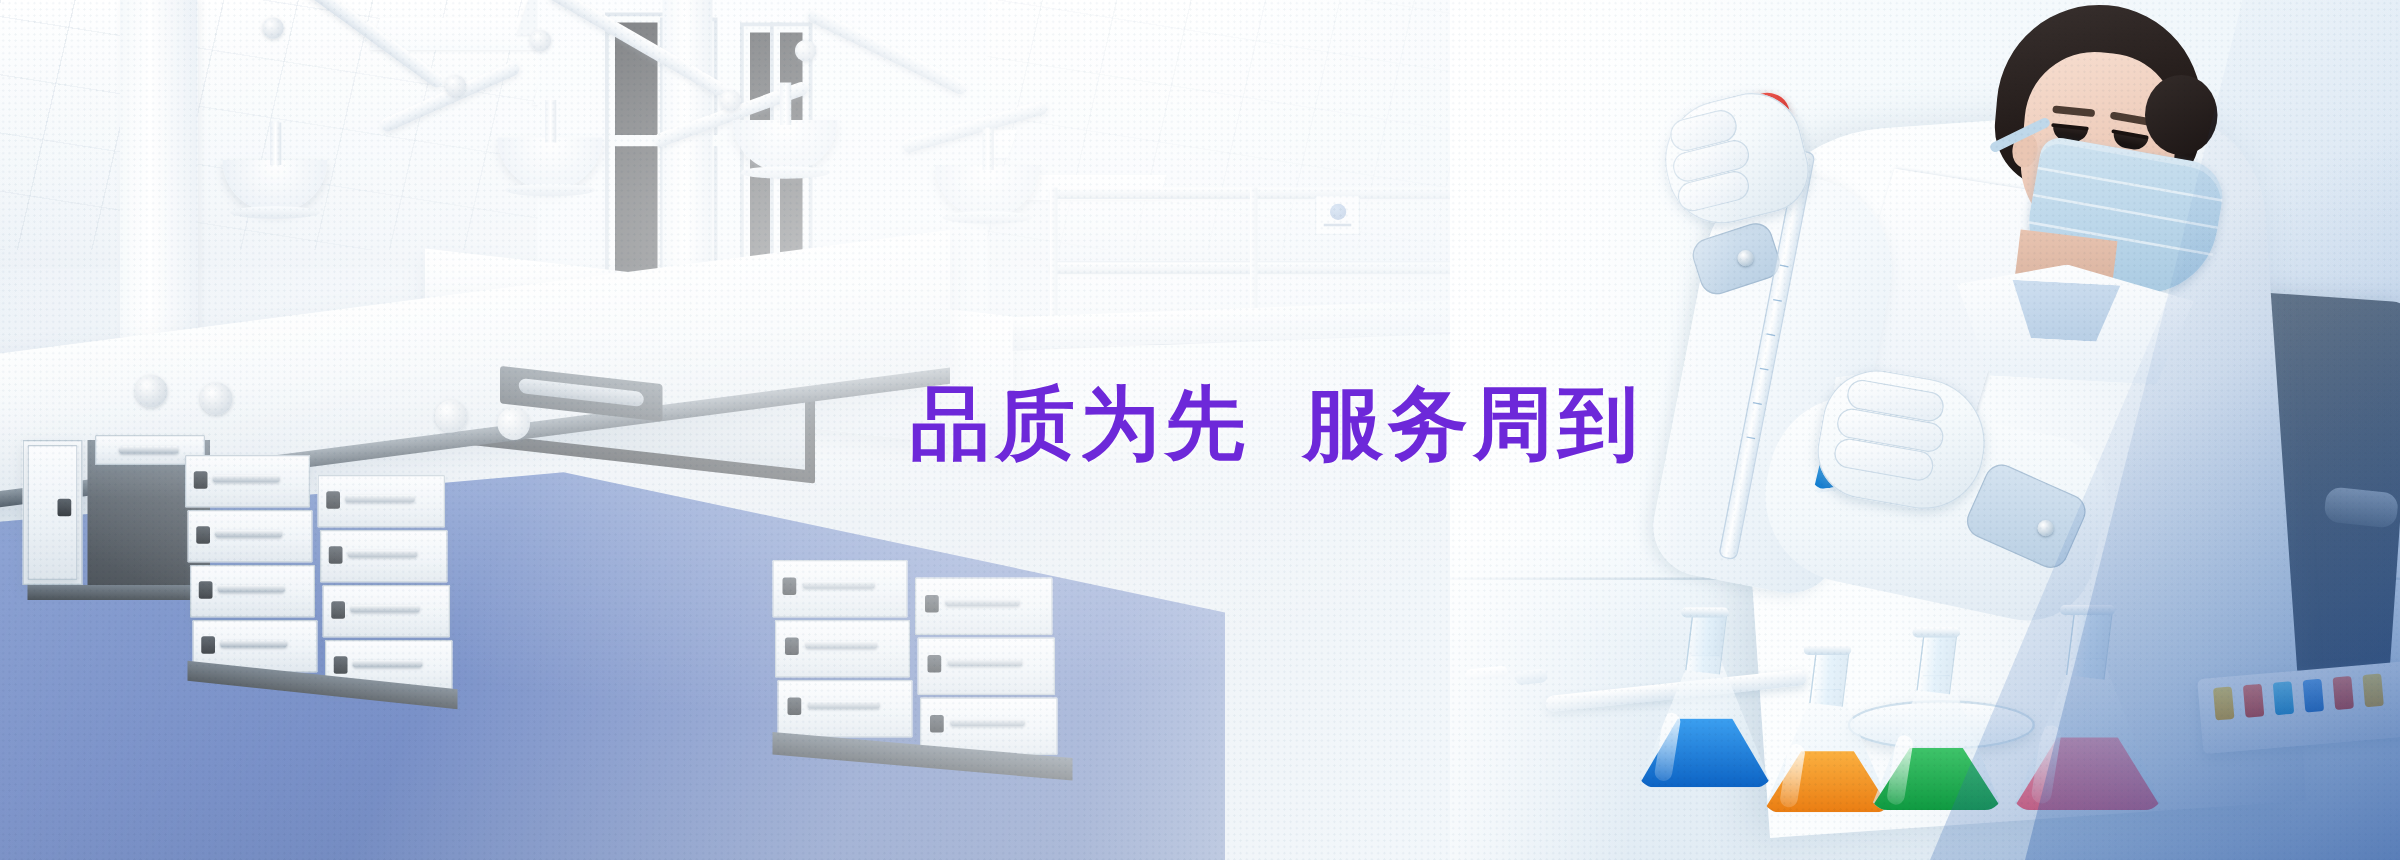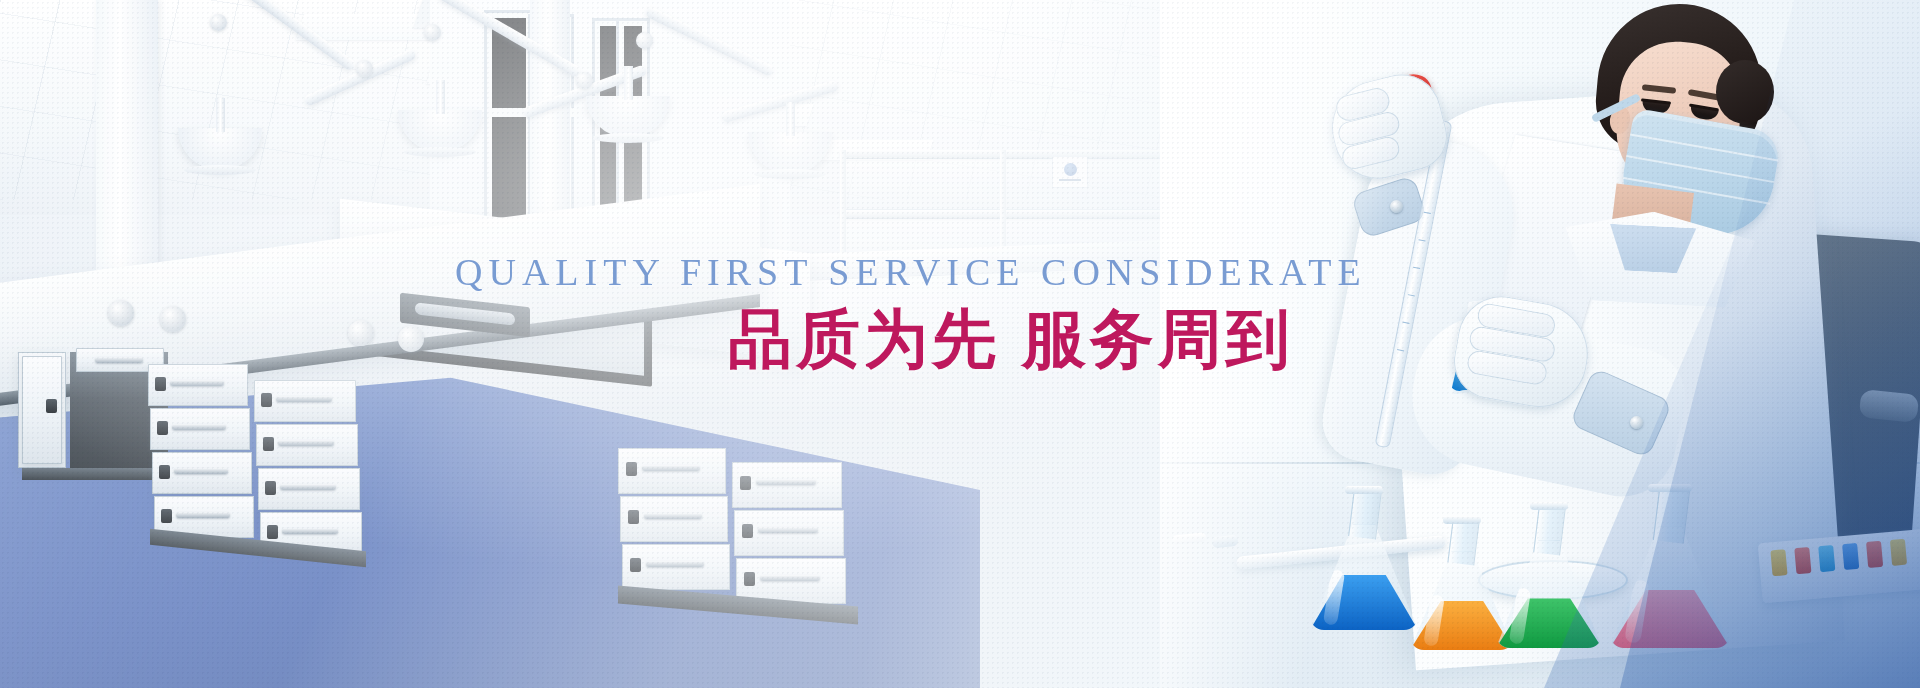--- a/index.html
+++ b/index.html
@@ -516,23 +516,23 @@
   .eng-line{
     position:absolute;left:455px;top:250px;
     font-family:"Liberation Serif","DejaVu Serif",serif;
     font-size:38px;letter-spacing:6px;white-space:nowrap;
     color:#6f94cf;opacity:.92;
     text-shadow:0 1px 2px rgba(255,255,255,.55);
     pointer-events:auto;
   }
   .cn-head{
     position:absolute;left:728px;top:296px;
-    font-family:Liberation Sans, sans-serif;
+    font-family:Liberation Mono, monospace;
     font-weight:bold;font-size:64px;letter-spacing:4px;white-space:nowrap;
-    color:#be185d;
+    color:#6d28d9;
     text-shadow:0 2px 5px rgba(255,255,255,.55);
     pointer-events:auto;
   }
   .green-bar{
     position:absolute;left:490px;top:391px;width:740px;height:64px;
     background:#0a8a42;
     display:flex;align-items:center;justify-content:center;
     pointer-events:auto;
   }
   .green-bar span{
@@ -821,17 +821,16 @@
     </div>
 
     <div class="rp-wash"></div>
     <div class="dotgrid"></div>
   </div>
 
   <div class="wedge2"></div>
   <div class="wedge"></div>
 
   <div class="text-block">
-    <div class="eng-line">QUALITY FIRST SERVICE CONSIDERATE</div>
     <div class="cn-head">品质为先 服务周到</div>
   </div>
 
 </div>
 
 </body></html>

